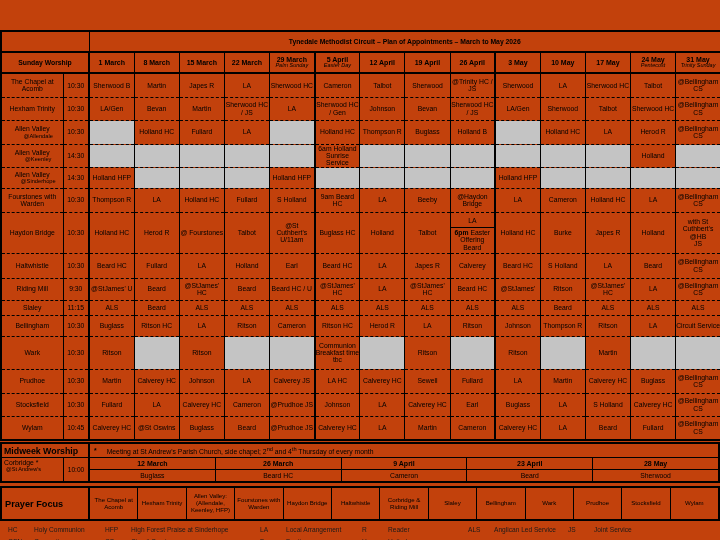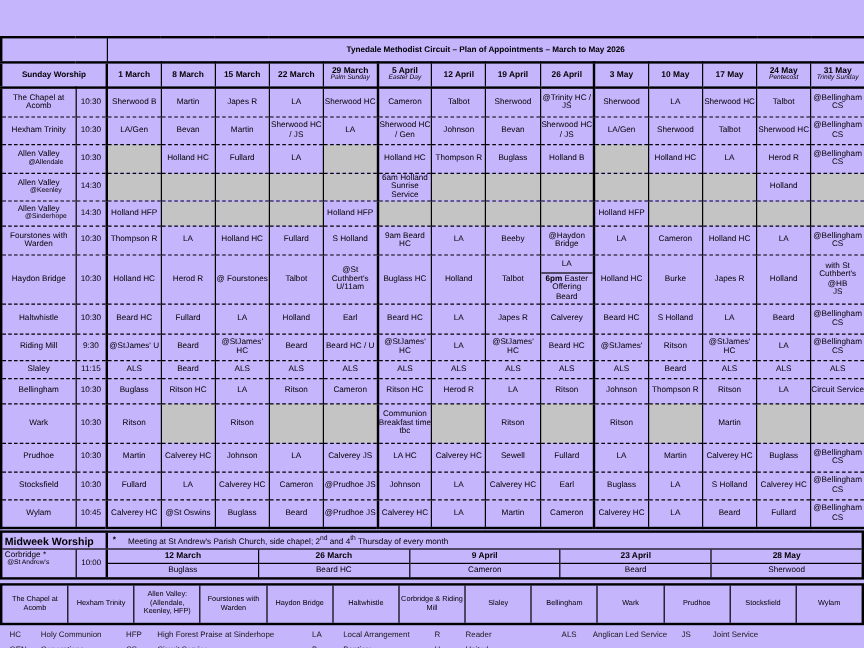--- a/index.html
+++ b/index.html
@@ -1,16 +1,16 @@
 <!DOCTYPE html>
 <html><head>
 <meta charset="utf-8">
 <style>
   html,body{margin:0;padding:0;background:#fff;}
-  .page{position:relative;width:720px;height:540px;background:#c4b5fd;overflow:hidden;
+  .page{position:relative;width:720px;height:540px;background:#c2410c;overflow:hidden;
         font-family:"Liberation Sans","DejaVu Sans",sans-serif;color:#000;}
   
   table.plan{border-collapse:collapse;table-layout:fixed;width:720px;margin-top:30px;
              border:2px solid #000;}
   table.plan td{padding:0;vertical-align:middle;text-align:center;font-size:6.8px;
                 line-height:1.08;border-left:1px solid #000;border-bottom:1px dashed #000;
                 white-space:pre-line;overflow:hidden;}
   table.plan td:first-child{border-left:none;}
   tr.title-row td{border-bottom:2px solid #000;}
   td.title{font-weight:bold;font-size:12.6px;}
@@ -417,20 +417,21 @@
           </div>
           <div class="mw-svc">
             <div class="d">28 May</div>
             <div class="v">Sherwood</div>
           </div>
         </div>
     </div>
   </div>
 
   <div class="pf">
+    <div class="pf-label">Prayer Focus</div>
     <div class="pf-items" id="pf-items">
         <div class="pf-item">The Chapel at Acomb</div>
         <div class="pf-item">Hexham Trinity</div>
         <div class="pf-item">Allen Valley: (Allendale, Keenley, HFP)</div>
         <div class="pf-item">Fourstones with Warden</div>
         <div class="pf-item">Haydon Bridge</div>
         <div class="pf-item">Haltwhistle</div>
         <div class="pf-item">Corbridge &amp; Riding Mill</div>
         <div class="pf-item">Slaley</div>
         <div class="pf-item">Bellingham</div>

